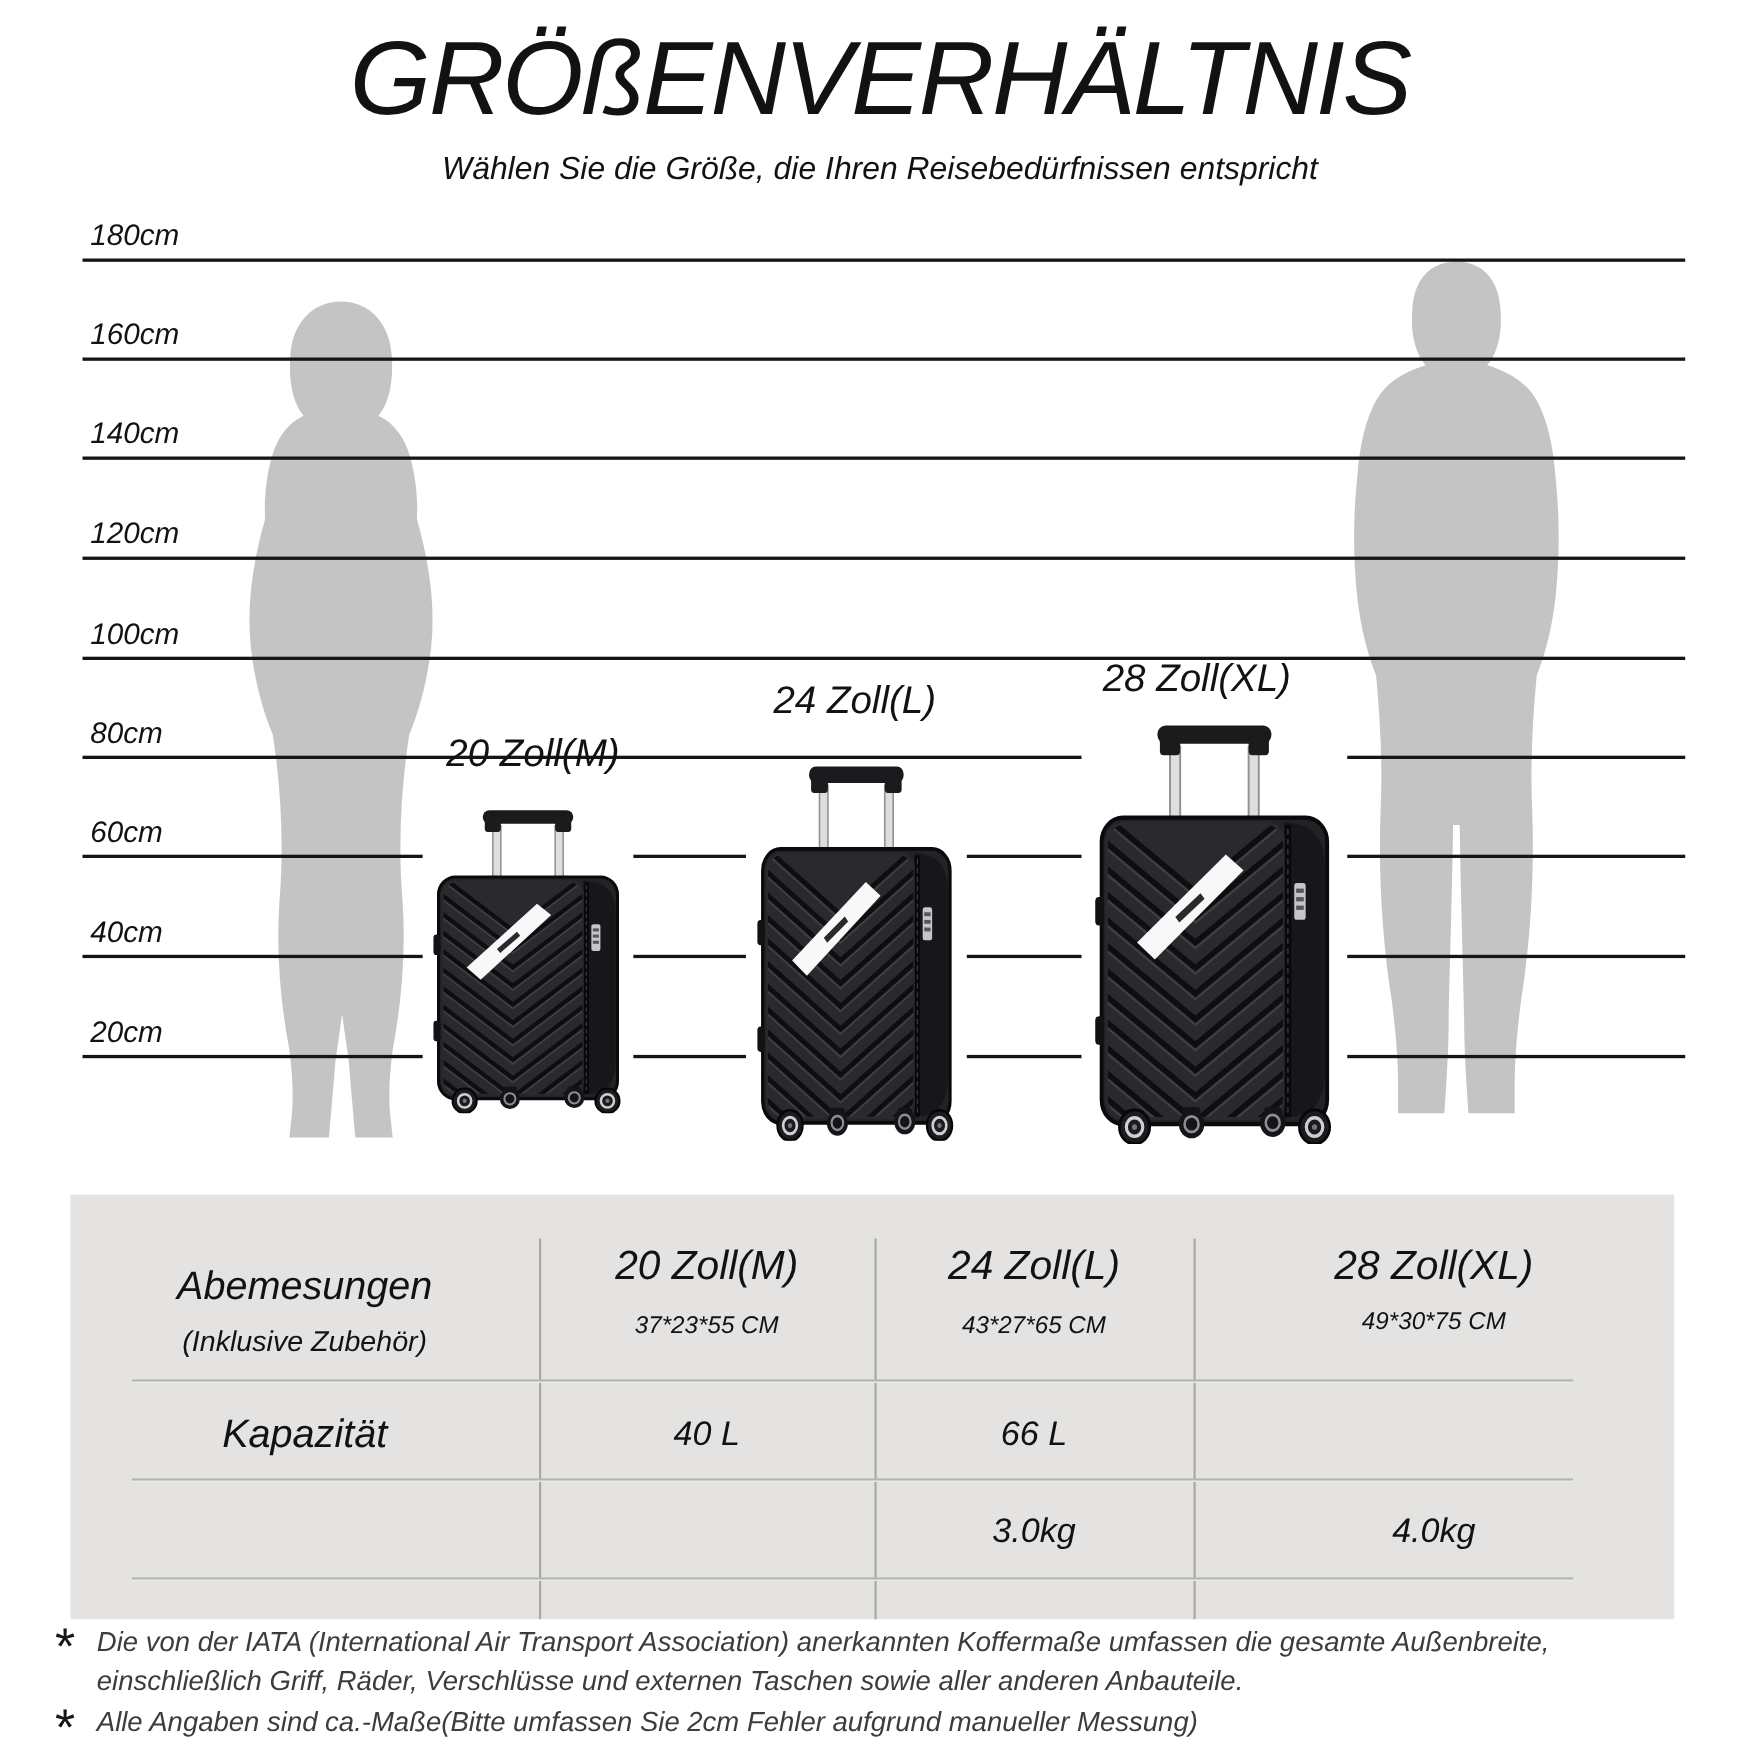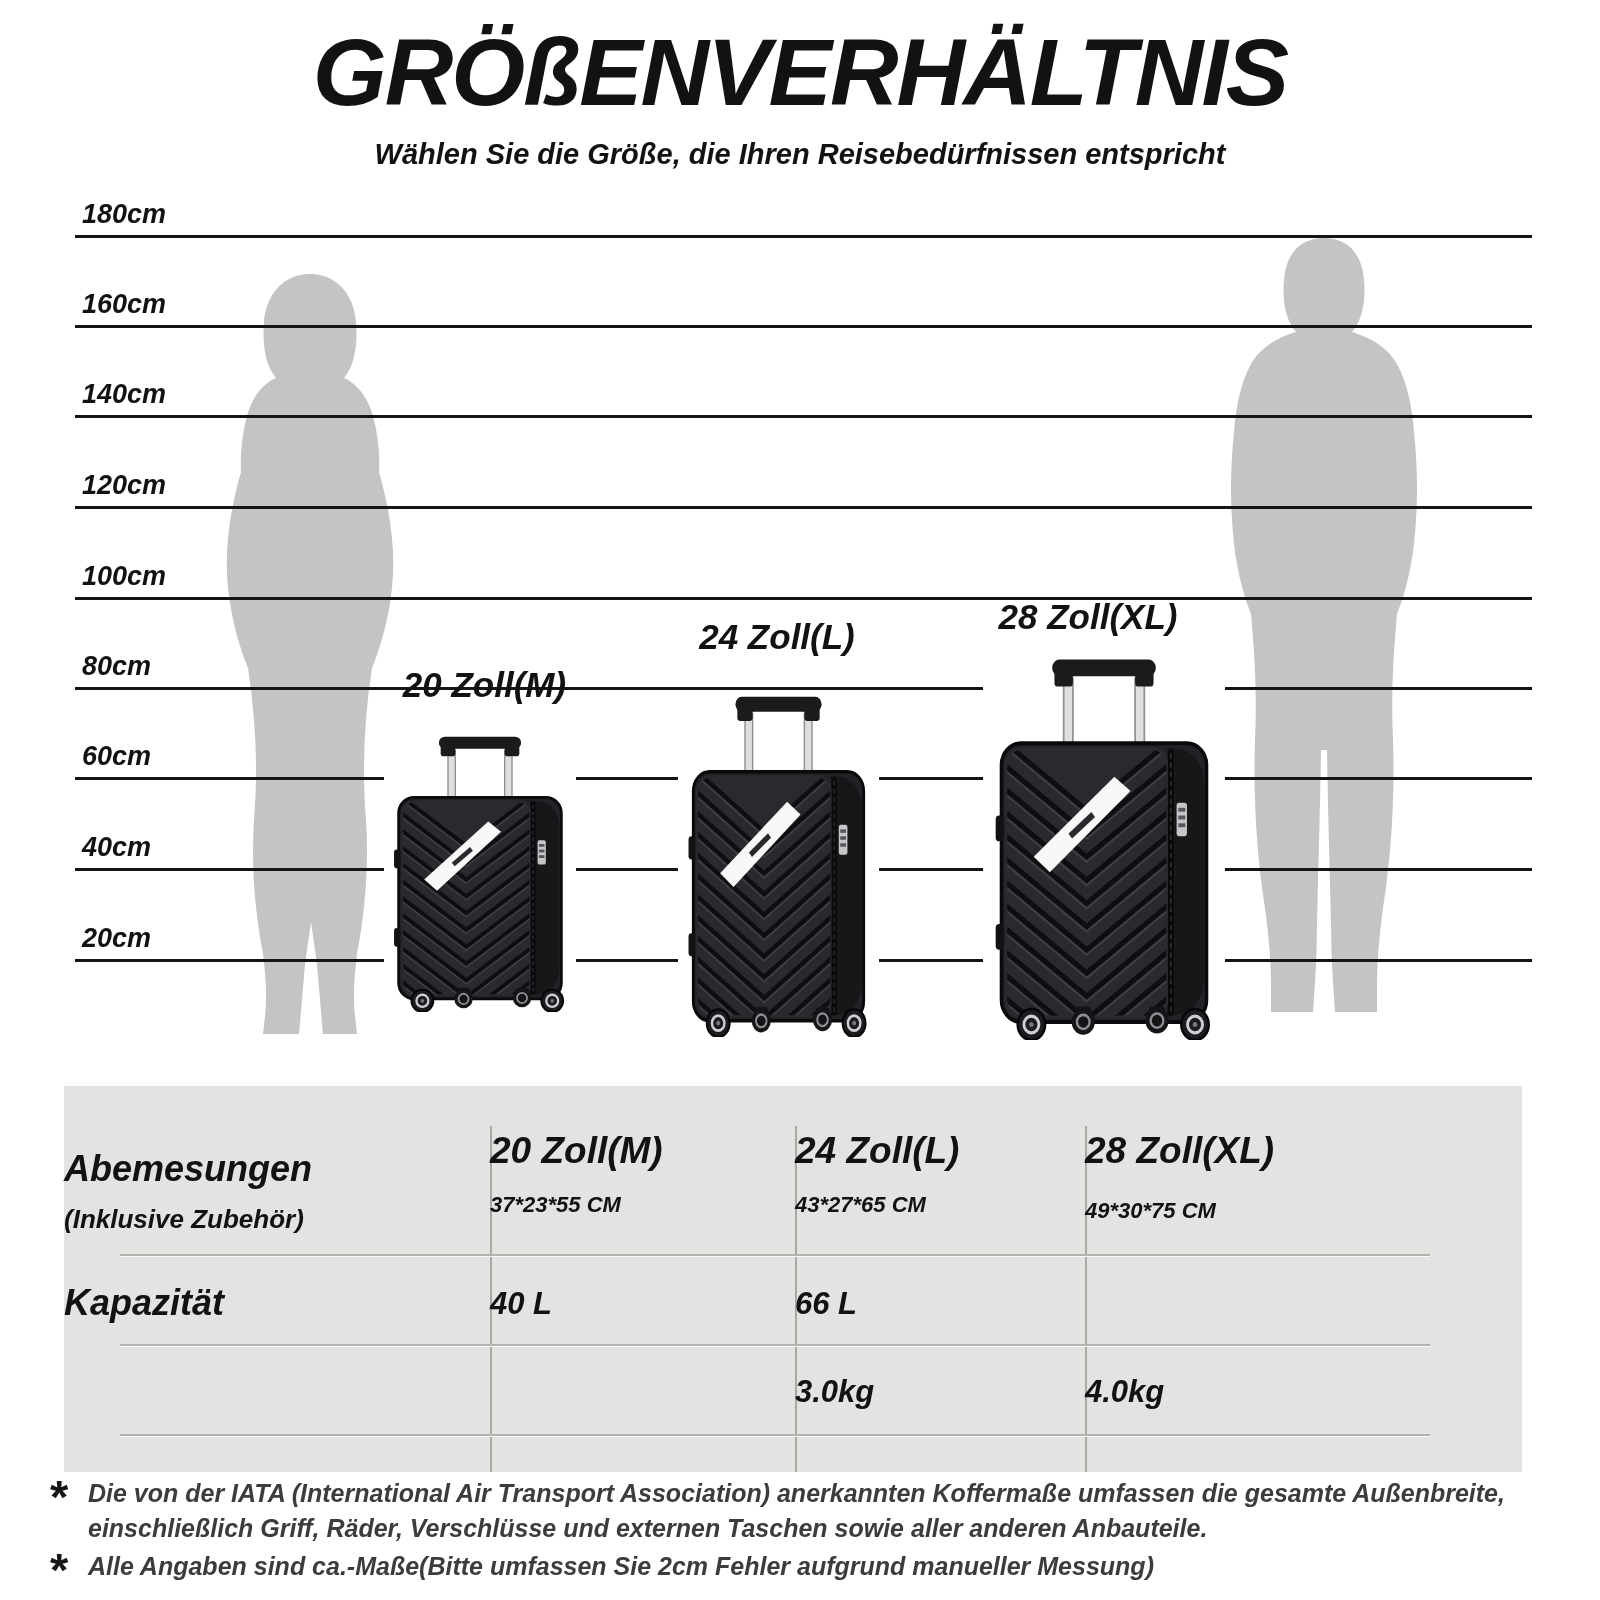--- a/index.html
+++ b/index.html
@@ -1,34 +1,34 @@
 <!DOCTYPE html>
 <html><head>
 <meta charset="utf-8">
 <style>
   html,body{margin:0;padding:0;background:#fff;}
   .canvas{position:relative;width:1600px;height:1600px;background:#ffffff;overflow:hidden;
-          font-family:"Liberation Sans",sans-serif;font-style:italic;font-weight:bold;color:#121212;}
+          font-family:"Liberation Sans",sans-serif;font-style:italic;font-weight:normal;color:#121212;}
   
   .title{position:absolute;top:18px;left:0;width:100%;text-align:center;font-size:95px;letter-spacing:-2px;white-space:nowrap;}
   .subtitle{position:absolute;top:138px;left:0;width:100%;text-align:center;font-size:29px;}
   
   .rline{position:absolute;left:75px;width:1457px;height:3px;background:#151515;z-index:3;}
   .rlabel{position:absolute;left:82px;font-size:27px;z-index:3;}
   
   .silhouette{position:absolute;z-index:1;}
   .silhouette path{fill:#c4c4c4;}
   
   .case{position:absolute;z-index:4;}
   .case-label{position:absolute;z-index:5;font-size:35px;text-align:center;white-space:nowrap;}
   
   .table{position:absolute;left:64px;top:1086px;width:1458px;height:386px;background:#e4e3e2;z-index:2;}
   .vdiv{position:absolute;top:40px;bottom:0;width:2px;background:#a9a8a5;}
   .hdiv{position:absolute;left:56px;width:1310px;height:2px;background:#b4b3b0;border-bottom:1px solid #fbfbfb;}
-  .tc{position:absolute;}
+  .tc{position:absolute;text-align:center;}
   .c0{left:0;width:426px;}
   .c1{left:426px;width:305px;}
   .c2{left:731px;width:290px;}
   .c3{left:1021px;width:437px;}
   .t37{font-size:37px;} .t36{font-size:36px;} .t31{font-size:31px;} .t30{font-size:22px;} .t26{font-size:26px;}
   
   .fn{position:absolute;color:#3c3c3c;z-index:2;}
   .fn .star{position:absolute;left:0;top:-7px;font-size:47px;font-style:normal;color:#161616;}
   .fn .fn-text{display:block;padding-left:38px;font-size:25px;line-height:35px;}
   .fn1{left:50px;top:1476px;width:1512px;}
@@ -185,21 +185,21 @@
     <div class="tc c1" style="top:44px">
       <div class="t37">20 Zoll(M)</div>
       <div class="t30" style="margin-top:20px">37*23*55 CM</div>
     </div>
     <div class="tc c2" style="top:44px">
       <div class="t37">24 Zoll(L)</div>
       <div class="t30" style="margin-top:20px">43*27*65 CM</div>
     </div>
     <div class="tc c3" style="top:44px">
       <div class="t37">28 Zoll(XL)</div>
-      <div class="t30" style="margin-top:26px">49*30*75 CM</div>
+      <div class="t30" style="margin-top:16px">49*30*75 CM</div>
     </div>
 
     <div class="tc c0 t36" style="top:196px">Kapazität</div>
     <div class="tc c1 t31" style="top:200px">40 L</div>
     <div class="tc c2 t31" style="top:200px">66 L</div>
 
     <div class="tc c2 t31" style="top:288px">3.0kg</div>
     <div class="tc c3 t31" style="top:288px">4.0kg</div>
   </div>
 

